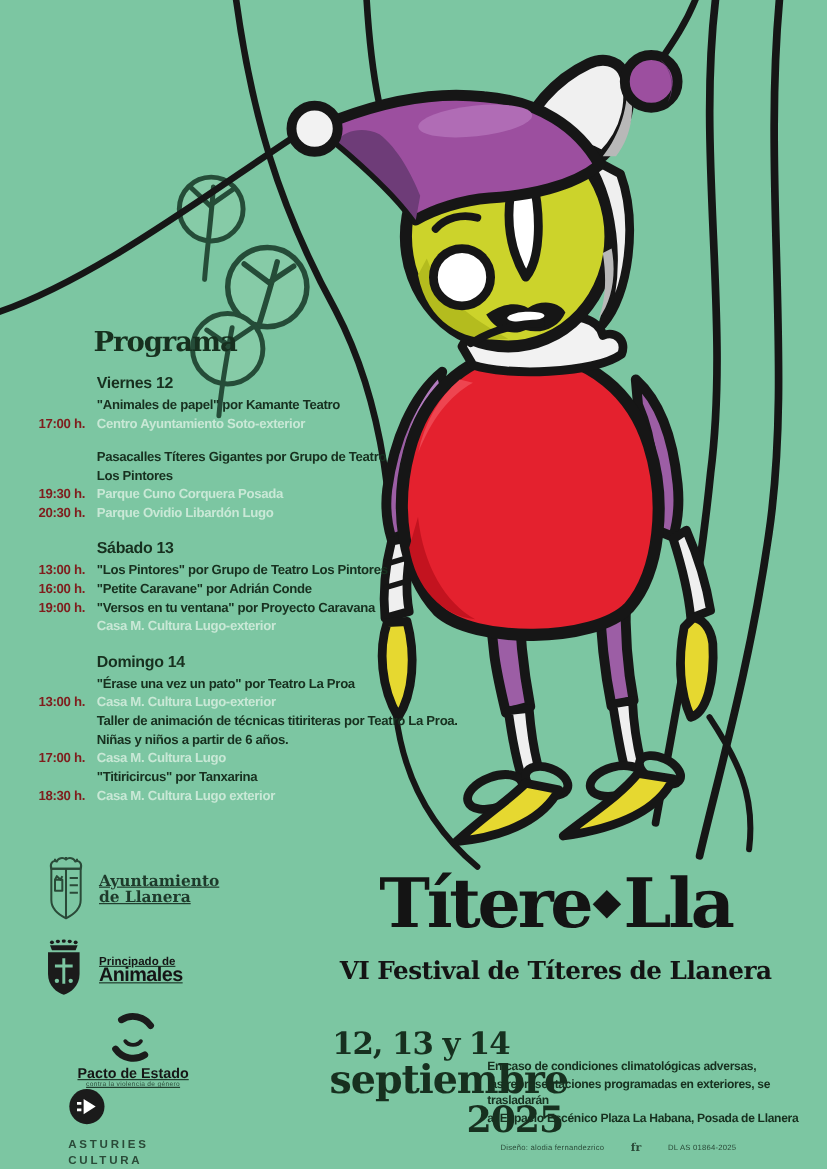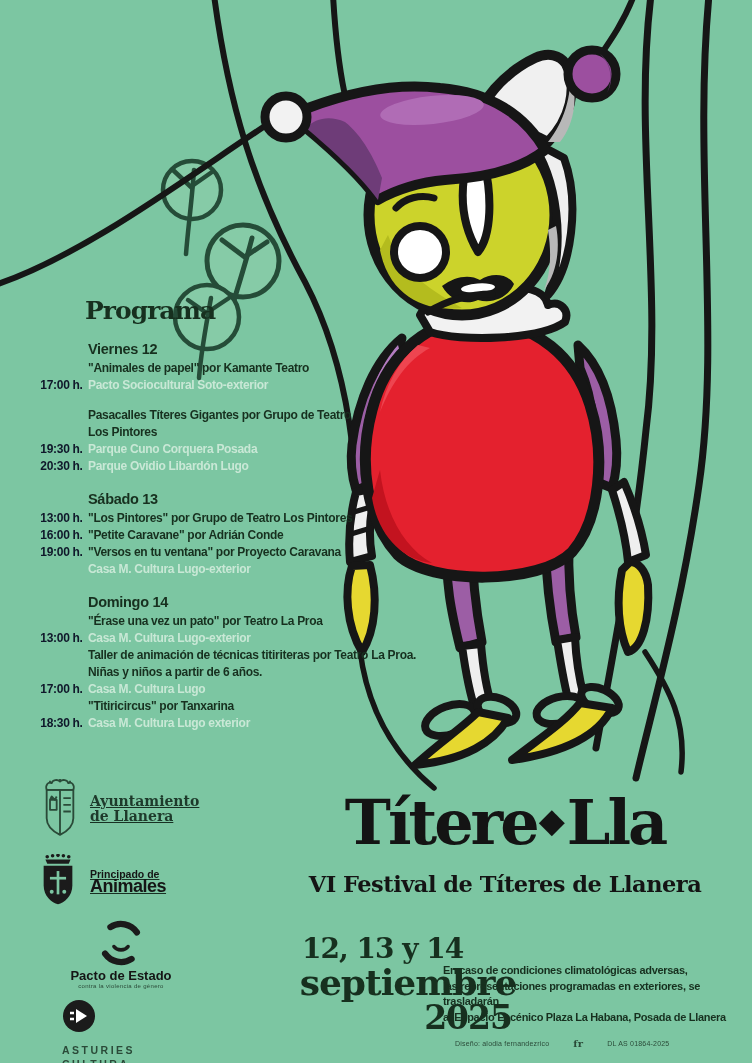--- a/index.html
+++ b/index.html
@@ -18,36 +18,36 @@
   .program h1{
     margin:0 0 10px 50px;
     font-family:"DejaVu Serif",serif;
     font-weight:bold;font-size:25px;letter-spacing:-1px;color:#17301f;
   }
   .day{
     margin:16px 0 3px 53px;
     font-weight:bold;font-size:14.5px;letter-spacing:-0.3px;color:#17301f;
   }
   .prow{display:flex;line-height:17px;font-size:12px;font-weight:bold;letter-spacing:-0.3px;}
-  .prow .time{flex:0 0 53px;color:#0f172a;text-align:center;}
+  .prow .time{flex:0 0 53px;color:#7f1d1d;}
   .prow .txt{flex:0 0 auto;white-space:pre-line;max-width:330px;}
   .prow .txt.dark{color:#17301f;}
   .prow .txt.light{color:#c9e8d6;}
   .gap{height:13px;}
 
   
   .logos{position:absolute;left:40px;top:778px;width:210px;}
   .logo-row{display:flex;align-items:center;margin-bottom:14px;text-decoration:underline;}
   .logo-row .mark{flex:0 0 auto;}
   .llanera-text{margin-left:10px;font-family:"DejaVu Serif",serif;font-weight:bold;
     font-size:14px;line-height:15px;color:#1e3a2b;}
   .asturias-text{margin-left:14px;color:#151515;line-height:12px;}
   .asturias-text .small{font-size:10.5px;font-weight:bold;}
   .asturias-text .big{font-size:18px;font-weight:bold;letter-spacing:-0.5px;}
-  .pacto{display:flex;flex-direction:column;align-items:center;width:150px;margin:2px 0 10px 6px;}
+  .pacto{display:flex;flex-direction:column;align-items:center;width:150px;margin:2px 0 0 6px;text-decoration:underline;}
   .pacto .p-title{font-size:13px;font-weight:bold;color:#151515;margin-top:2px;}
   .pacto .p-sub{font-size:6px;color:#2a4a38;letter-spacing:.3px;}
   .acr{margin-left:22px;}
   .acr .acr-lines{margin-top:6px;font-size:10.5px;font-weight:bold;letter-spacing:2.5px;
     line-height:14px;color:#2a4a38;}
 
   
   .title-block{position:absolute;left:262px;top:780px;width:486px;text-align:center;}
   .main-title{
     font-family:"DejaVu Serif",serif;font-weight:bold;color:#141414;
@@ -182,21 +182,21 @@
   <div class="program">
     <h1>Programa</h1>
     <div>
         <div class="day">Viernes 12</div>
         <div class="prow">
           <span class="time"></span>
           <span class="txt dark">"Animales de papel" por Kamante Teatro</span>
         </div>
         <div class="prow">
           <span class="time">17:00 h.</span>
-          <span class="txt light">Pacto Sociocultural Soto-exterior</span>
+          <span class="txt light">Centro Ayuntamiento Soto-exterior</span>
         </div>
         <div class="gap"></div>
         <div class="prow">
           <span class="time"></span>
           <span class="txt dark">Pasacalles Títeres Gigantes por Grupo de Teatro
 Los Pintores</span>
         </div>
         <div class="prow">
           <span class="time">19:30 h.</span>
           <span class="txt light">Parque Cuno Corquera Posada</span>

